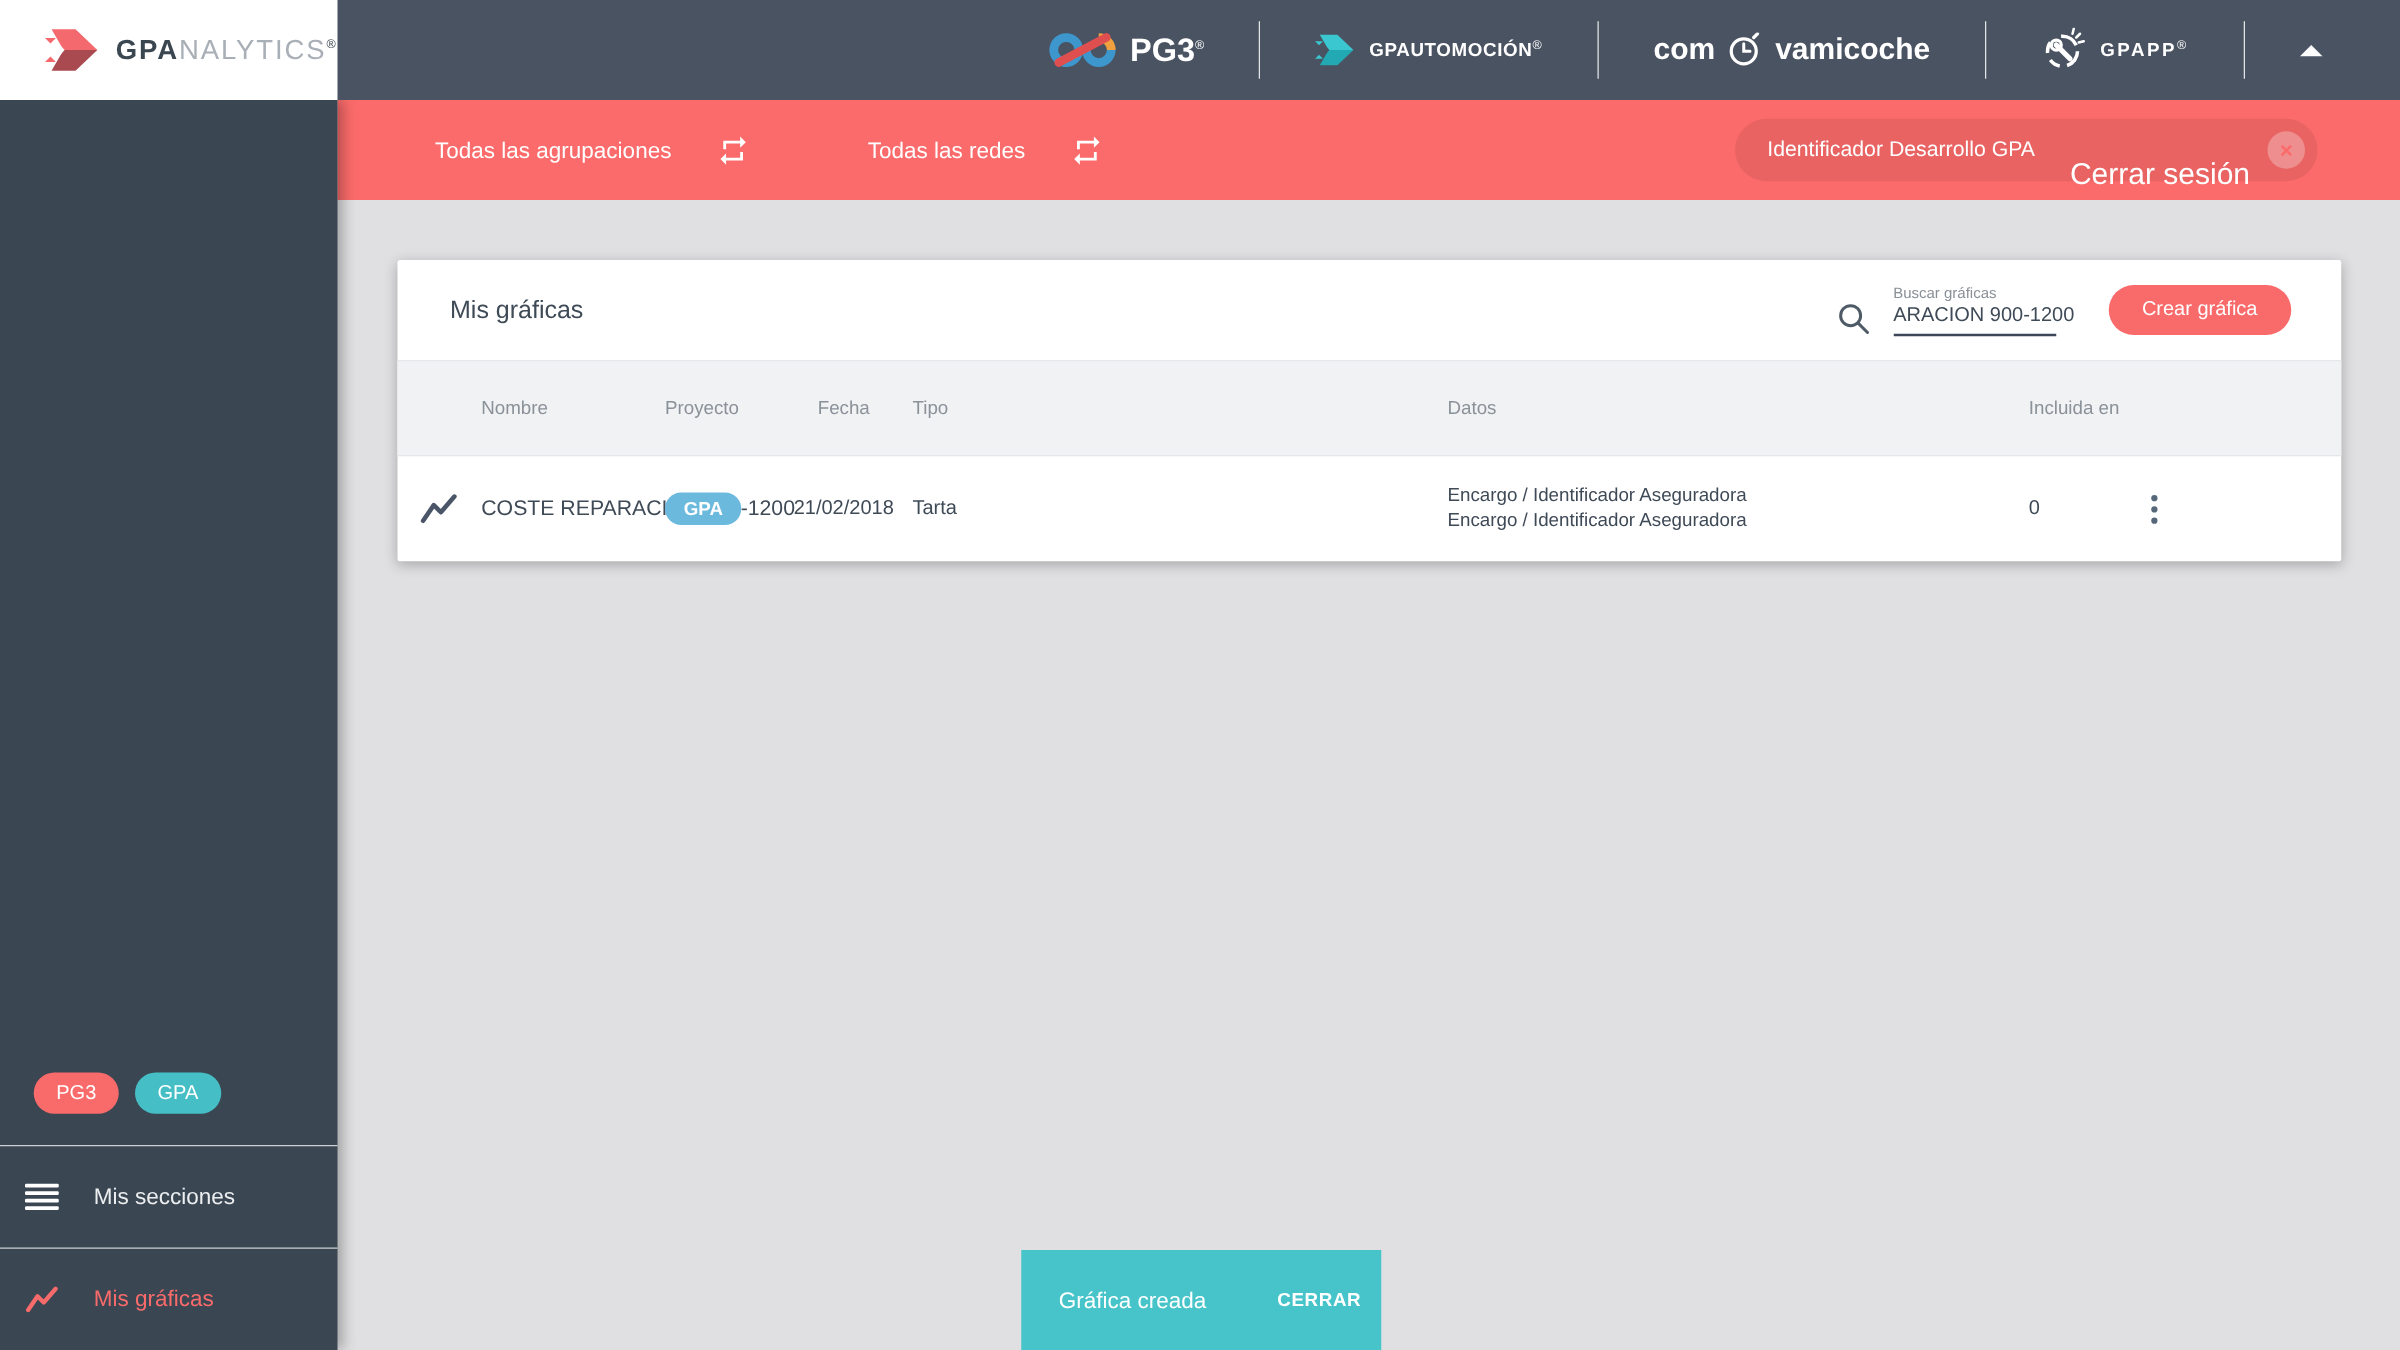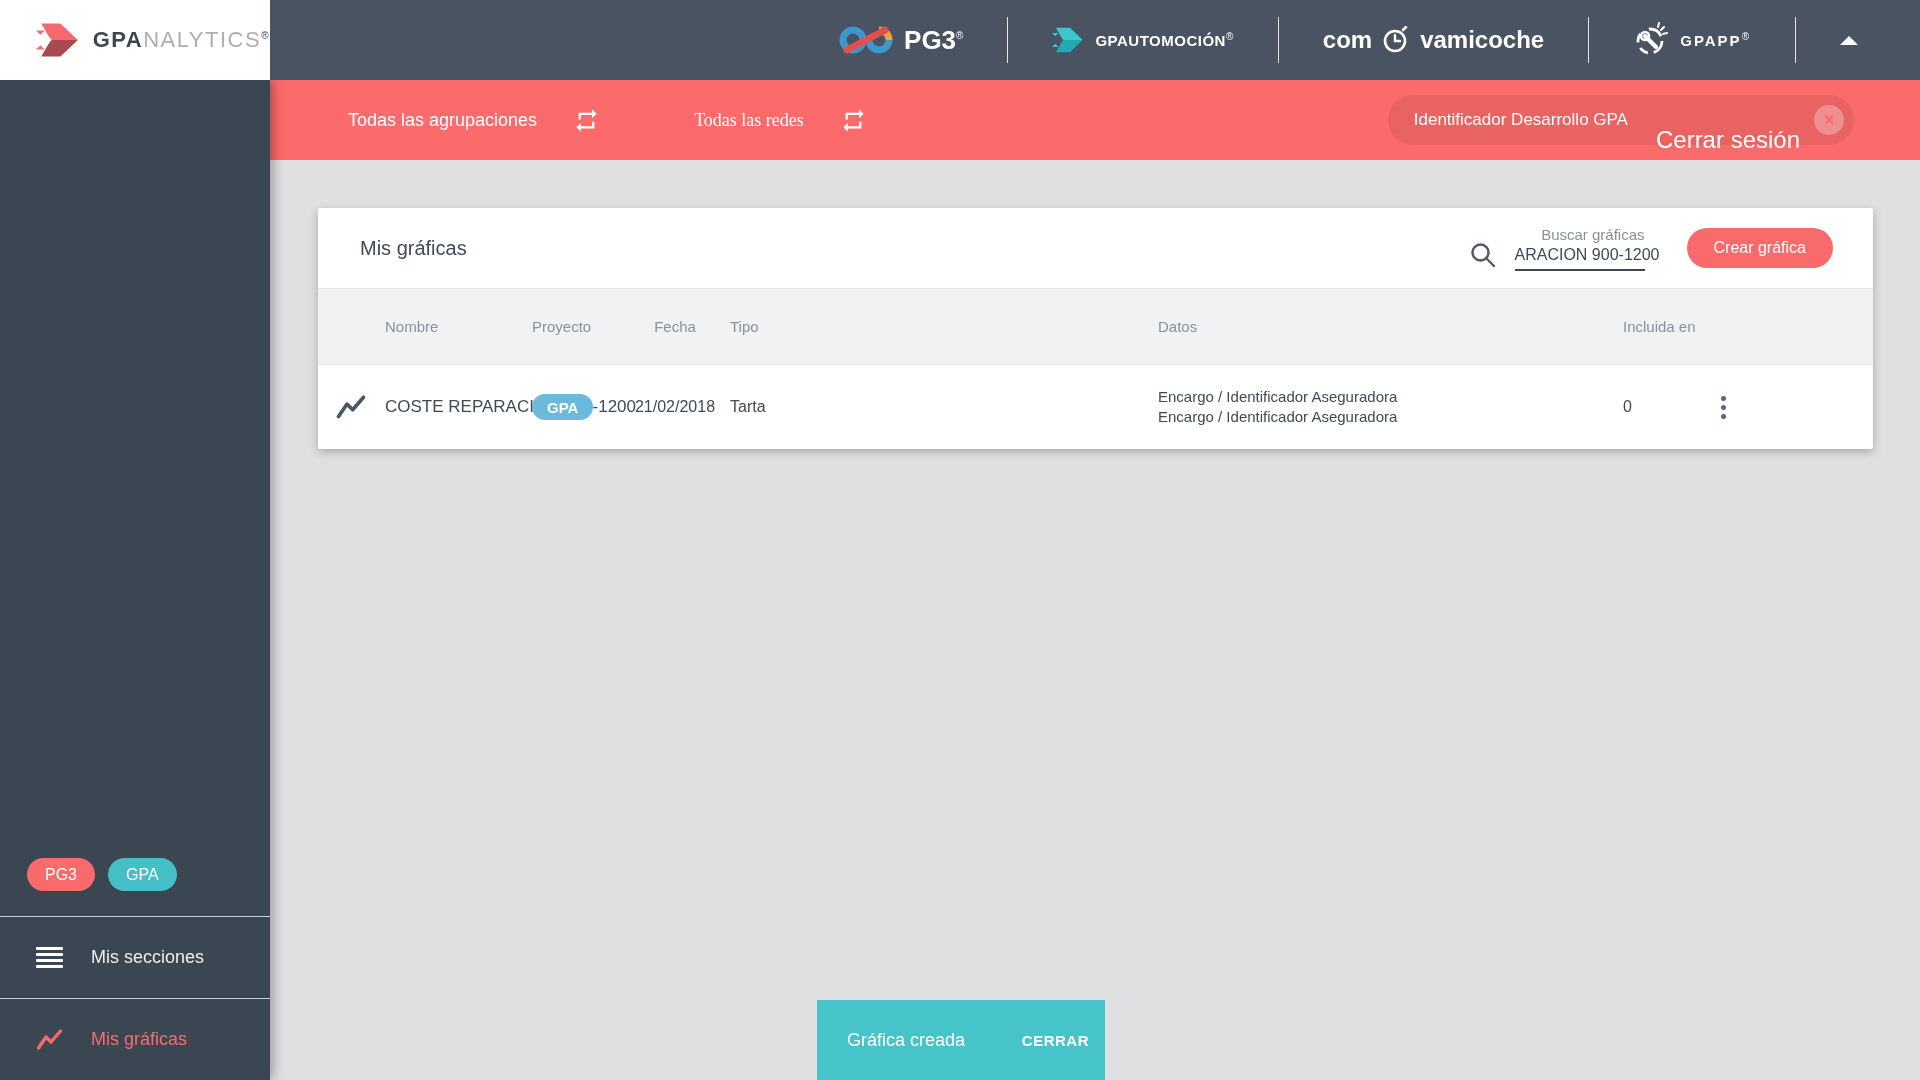--- a/index.html
+++ b/index.html
@@ -40,21 +40,21 @@
     border-bottom:9px solid #ffffff; cursor:pointer;
   }
 
   
   .filterbar {
     position:absolute; left:270px; top:80px; right:0; height:80px;
     background:#FB6B6B; display:flex; align-items:center; color:#fff; z-index:1;
   }
   .fb-item { display:flex; align-items:center; gap:36px; font-size:18px; cursor:pointer; }
   .fb-item.first { margin-left:78px; }
-  .fb-item.second { margin-left:94px;font-family:Liberation Serif, serif; }
+  .fb-item.second { margin-left:94px; }
   .session {
     margin-left:auto; margin-right:66px; height:50px;
     background:rgba(0,0,0,0.07); border-radius:999px;
     display:flex; align-items:center; padding:0 10px 0 26px; gap:28px;
   }
   .session-admin { font-size:17px; }
   .logout { display:flex; align-items:center; gap:14px; cursor:pointer; }
   .logout-label { font-size:24px;margin-top:39px; }
   .x-circle {
     width:30px; height:30px; border-radius:50%;
@@ -72,38 +72,38 @@
   .badges { display:flex; gap:13px; padding:0 0 25px 27px; }
   .badge {
     height:33px; border-radius:17px; padding:0 18px;
     display:flex; align-items:center; color:#fff; font-size:16px; cursor:pointer;
   }
   .badge.pg3 { background:#F96B6B; }
   .badge.gpa { background:#45BFC5; }
   .sb-divider { border-top:1px solid rgba(255,255,255,0.75); }
   .side-item {
     height:81px; display:flex; align-items:center;
-    padding-left:36px; gap:28px; font-size:18px; color:#ECEEF0; cursor:pointer;
+    padding-left:20px; gap:28px; font-size:18px; color:#ECEEF0; cursor:pointer;
   }
   .side-item.active { color:#F96B6B; }
   .hamburger { display:flex; flex-direction:column; gap:3px; width:27px; }
   .hamburger span { height:3px; background:#fff; border-radius:1px; }
 
   
   .main { position:absolute; left:270px; top:160px; right:0; bottom:0; background:#E0E0E2; }
   .card {
     position:absolute; left:48px; top:48px; width:1555px;
     background:#fff; border-radius:2px; box-shadow:0 3px 10px rgba(0,0,0,0.25);
   }
   .card-header { height:80px; display:flex; align-items:center; padding:0 40px 0 42px; }
   .card-title { font-size:20px; color:#3F4A57; }
   .search-area { margin-left:auto; display:flex; align-items:center; }
   .search-icon { margin-right:18px; margin-top:14px; cursor:pointer; }
   .search-field { width:130px; cursor:text; }
-  .sf-label { font-size:15px; color:#8A9097; margin-bottom:3px;text-align:right; }
+  .sf-label { font-size:12px; color:#8A9097; margin-bottom:3px; }
   .sf-value {
     font-size:16px; color:#3F4A57; white-space:nowrap;
     border-bottom:2px solid #3C4858; padding-bottom:5px; display:flex; align-items:flex-end;
   }
   .caret { width:1px; height:17px; background:#1b222a; margin-left:1px; }
   .create-btn {
     margin-left:42px; height:40px; padding:0 27px; border:none; cursor:pointer;
     background:#F96B6B; color:#fff; font-size:16px; border-radius:20px;
     font-family:"Liberation Sans", sans-serif;
   }

